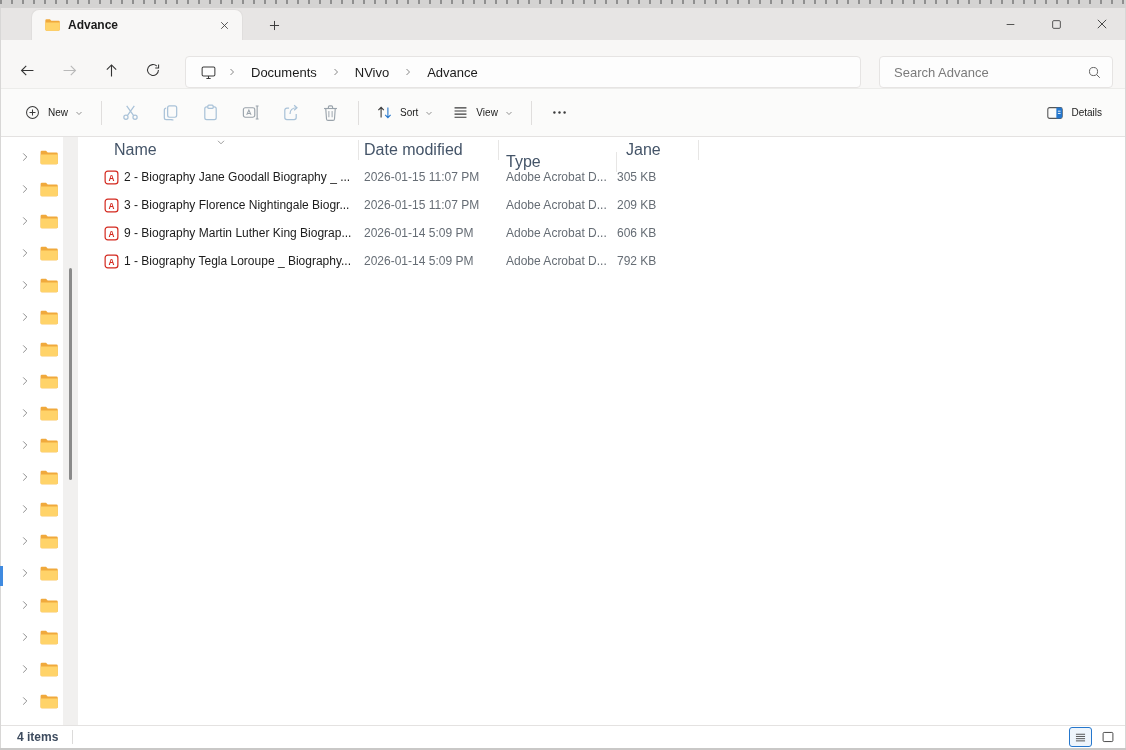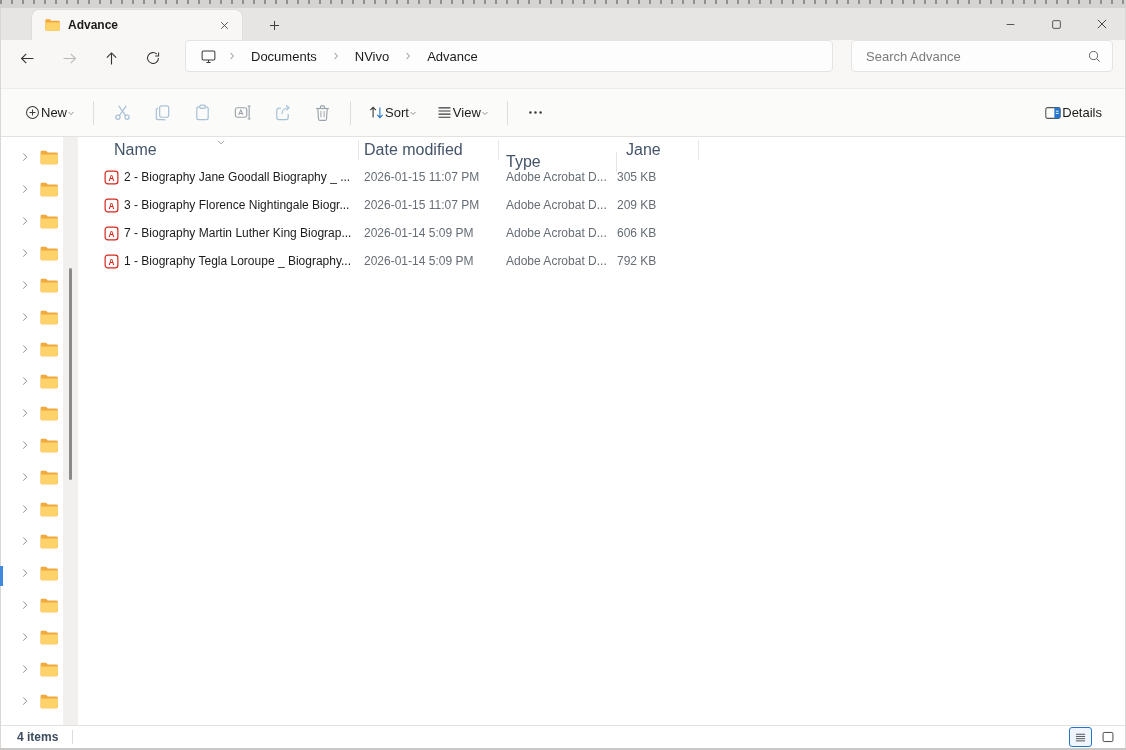--- a/index.html
+++ b/index.html
@@ -26,34 +26,34 @@
   .tabbar{height:32px;background:#e7e5e4;display:flex;align-items:flex-end;position:relative;flex:none;}
   .tab{width:212px;height:31px;margin-left:30px;background:#f8f7f6;border:1px solid #e0dedd;border-bottom:none;
     border-radius:8px 8px 0 0;display:flex;align-items:center;padding:0 8px 0 12px;gap:8px;}
   .tab-title{font-size:12px;font-weight:700;color:#1b1b1b;flex:1;white-space:nowrap;overflow:hidden;}
   .tab-close{width:20px;height:20px;border-radius:4px;display:flex;align-items:center;justify-content:center;}
   .new-tab{width:26px;height:26px;margin:0 0 2px 18px;border-radius:4px;display:flex;align-items:center;justify-content:center;}
   .win-controls{position:absolute;right:0;top:0;height:32px;display:flex;}
   .win-btn{width:46px;height:32px;display:flex;align-items:center;justify-content:center;}
 
   
-  .navbar{height:48px;background:#f8f7f6;display:flex;align-items:flex-start;padding:0 12px 0 6px;gap:2px;flex:none;}
+  .navbar{height:48px;background:#f8f7f6;display:flex;align-items:flex-end;padding:0 12px 0 6px;gap:2px;flex:none;}
   .nav-btn{width:40px;height:36px;border-radius:4px;display:flex;align-items:center;justify-content:center;}
   .addressbar{flex:1;height:32px;margin-left:10px;background:#fdfdfd;border:1px solid #e6e4e3;border-radius:4px;
     display:flex;align-items:center;padding:0 10px;gap:4px;min-width:0;}
   .crumb{font-size:13px;color:#1b1b1b;padding:3px 8px;border-radius:3px;white-space:nowrap;}
   .crumb-sep{display:flex;align-items:center;padding:0 2px;}
-  .searchbox{width:262px;height:32px;margin-left:16px;background:#fdfdfd;border:1px solid #e6e4e3;border-radius:4px;
+  .searchbox{width:234px;height:32px;margin-left:16px;background:#fdfdfd;border:1px solid #e6e4e3;border-radius:4px;
     display:flex;align-items:center;padding:0 10px 0 14px;flex:none;}
   .search-placeholder{font-size:13px;color:#7b7b7b;flex:1;}
 
   
   .toolbar{height:49px;background:#fbfbfa;border-top:1px solid #ececea;border-bottom:1px solid var(--hairline);
     display:flex;align-items:center;padding:0 14px;flex:none;}
-  .tool-btn{height:36px;border-radius:4px;display:flex;align-items:center;padding:0 9px;font-size:13px;color:#1b1b1b;}
+  .tool-btn{height:36px;border-radius:4px;display:flex;align-items:center;gap:7px;padding:0 9px;font-size:10px;color:#1b1b1b;}
   .tool-icon-btn{width:40px;height:36px;border-radius:4px;display:flex;align-items:center;justify-content:center;}
   .tool-sep{width:1px;height:24px;background:#e0dedd;margin:0 8px;flex:none;}
   .toolbar .spacer{flex:1;}
   .chev{margin-left:-1px;}
 
   
   .main{flex:1;display:flex;min-height:0;background:#fff;}
   .sidebar{width:88px;flex:none;position:relative;overflow:hidden;padding-top:4px;}
   .side-row{height:32px;display:flex;align-items:center;padding-left:18px;gap:8px;}
   .side-scrollbar{position:absolute;top:0;right:11px;width:15px;height:100%;background:#f1f0ef;}
@@ -622,21 +622,21 @@
             </div>
 
             <div class="file-row">
               <div class="fcell name">
                 <span>
                   <svg width="15" height="15" viewBox="0 0 20 20">
                     <rect x="1.5" y="1.5" width="17" height="17" rx="3.5" stroke="var(--pdf-red,#d3281e)" stroke-width="1.6" fill="#fff"></rect>
                     <text x="10" y="14" text-anchor="middle" font-size="11" font-weight="bold" fill="var(--pdf-red,#d3281e)" font-family="Liberation Sans, sans-serif">A</text>
                   </svg>
                 </span>
-                <span>7 - Biography Martin Luther King Biograp...</span>
+                <span>9 - Biography Martin Luther King Biograp...</span>
               </div>
               <div class="fcell date">2026-01-14 5:09 PM</div>
               <div class="fcell type">Adobe Acrobat D...</div>
               <div class="fcell size">606 KB</div>
             </div>
 
             <div class="file-row">
               <div class="fcell name">
                 <span>
                   <svg width="15" height="15" viewBox="0 0 20 20">

